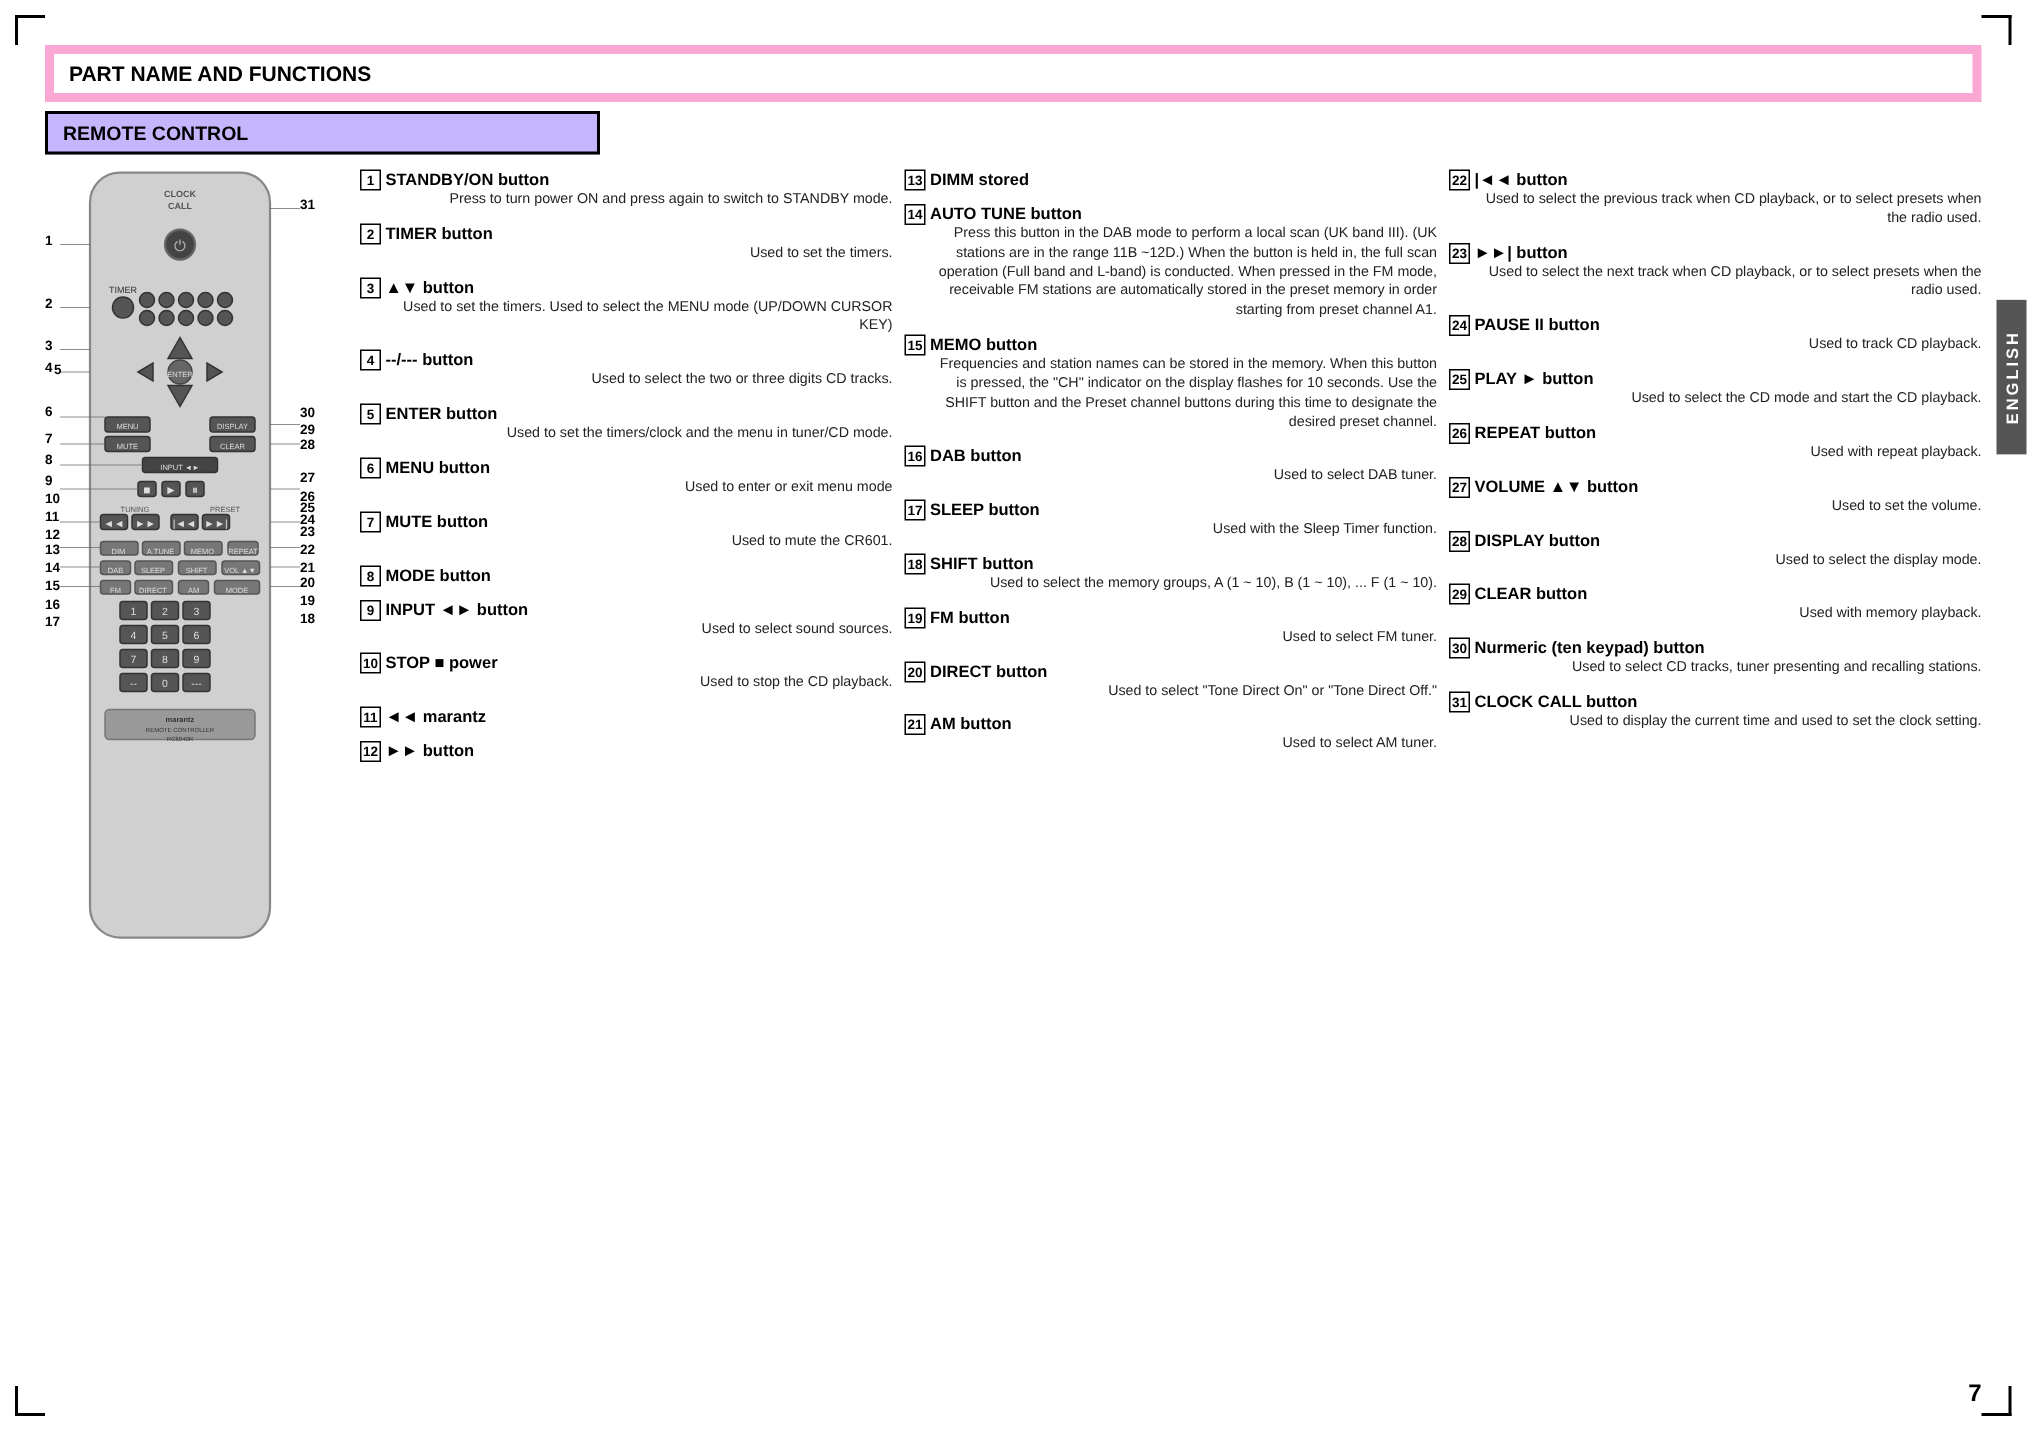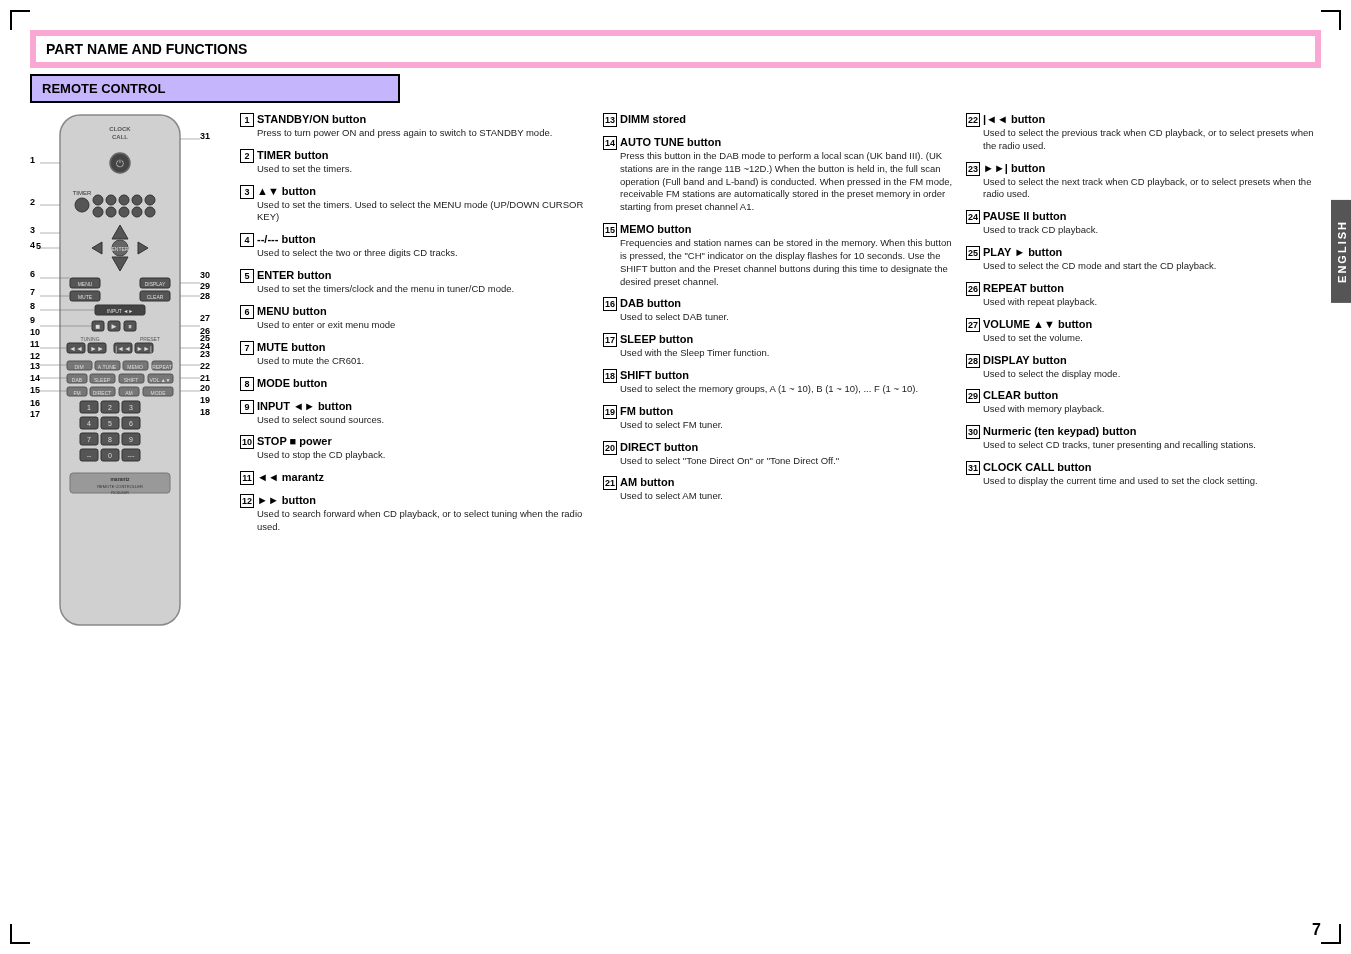--- a/index.html
+++ b/index.html
@@ -102,20 +102,21 @@
       font-size: 9px;
       font-weight: bold;
       flex-shrink: 0;
     }
 
     .entry-body {
       font-size: 9.5px;
       line-height: 1.35;
       padding-left: 17px;
       color: #222;
+      text-align: right;
     }
 
     
     .page-num {
       position: absolute;
       bottom: 15px;
       right: 30px;
       font-weight: bold;
       font-size: 16px;
     }
@@ -422,21 +423,20 @@
               <div class="entry-title">
                 <span class="entry-num">11</span>
                 <span>◄◄ marantz</span>
               </div>
             </div>
             <div class="entry">
               <div class="entry-title">
                 <span class="entry-num">12</span>
                 <span>►► button</span>
               </div>
-              <div class="entry-body">Used to search forward when CD playback, or to select tuning when the radio used.</div>
             </div>
           </div>
 
         <div class="col" id="col2">
             <div class="entry">
               <div class="entry-title">
                 <span class="entry-num">13</span>
                 <span>DIMM stored</span>
               </div>
             </div>

